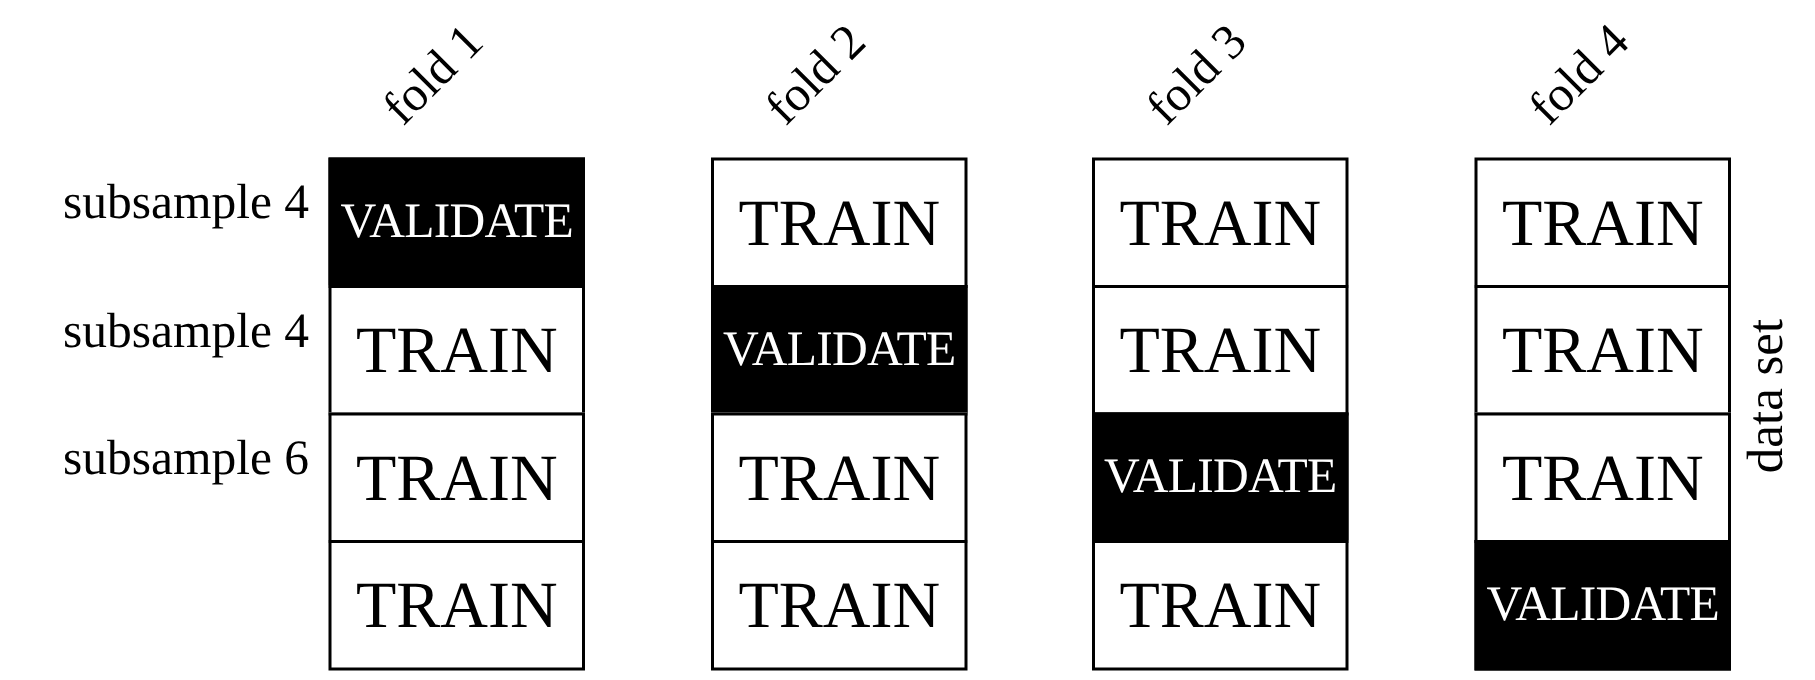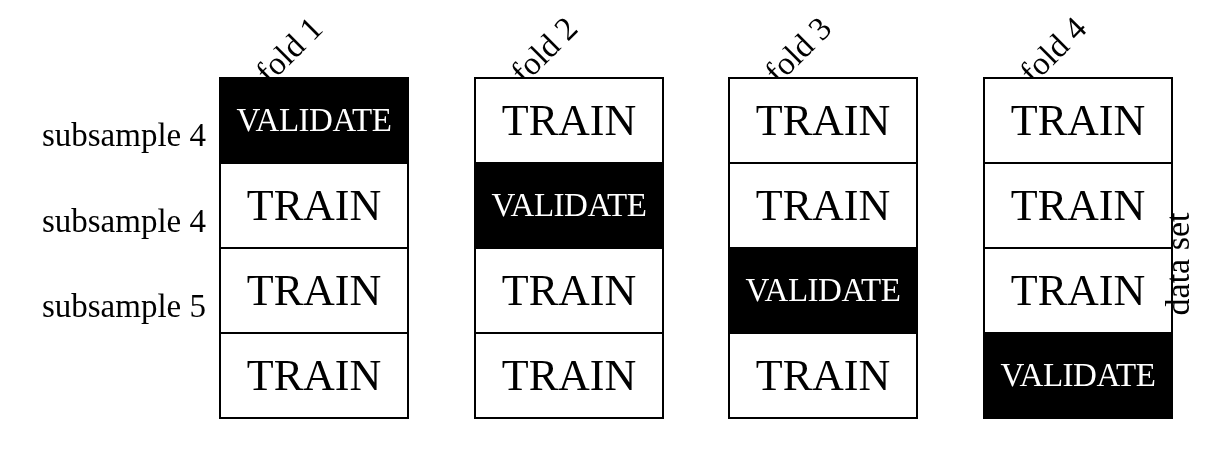--- a/index.html
+++ b/index.html
@@ -7,22 +7,22 @@
     position: relative;
     width: 1210px;
     height: 453px;
     background: #fff;
     font-family: "Liberation Serif", "DejaVu Serif", serif;
     color: #000;
     overflow: hidden;
   }
   .col {
     position: absolute;
-    top: 77px;
-    width: 190px;
+    top: 105px;
+    width: 171px;
     height: 342px;
     display: flex;
     flex-direction: column;
   }
   .col-0 { left: 219px; }
   .col-1 { left: 474px; }
   .col-2 { left: 728px; }
   .col-3 { left: 983px; }
   .cell {
     flex: 1;
@@ -92,21 +92,21 @@
     white-space: nowrap;
   }
 </style>
 </head>
 <body>
 
 <div class="stage">
 
   <div class="row-label row-label-0">subsample 4</div>
   <div class="row-label row-label-1">subsample 4</div>
-  <div class="row-label row-label-2">subsample 5</div>
+  <div class="row-label row-label-2">subsample 6</div>
 
   <div class="fold-anchor fold-anchor-0">
     <div class="fold-label">fold 1</div>
   </div>
   <div class="fold-anchor fold-anchor-1">
     <div class="fold-label">fold 2</div>
   </div>
   <div class="fold-anchor fold-anchor-2">
     <div class="fold-label">fold 3</div>
   </div>

